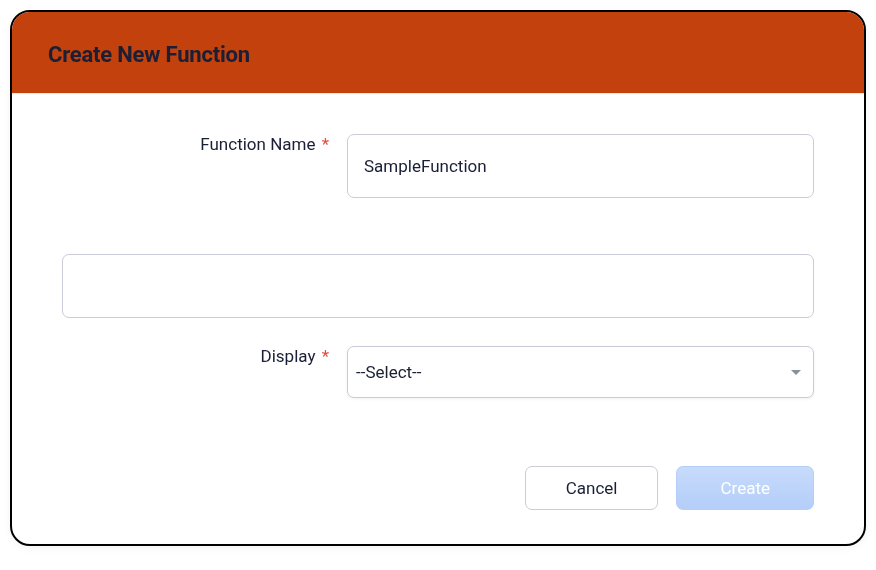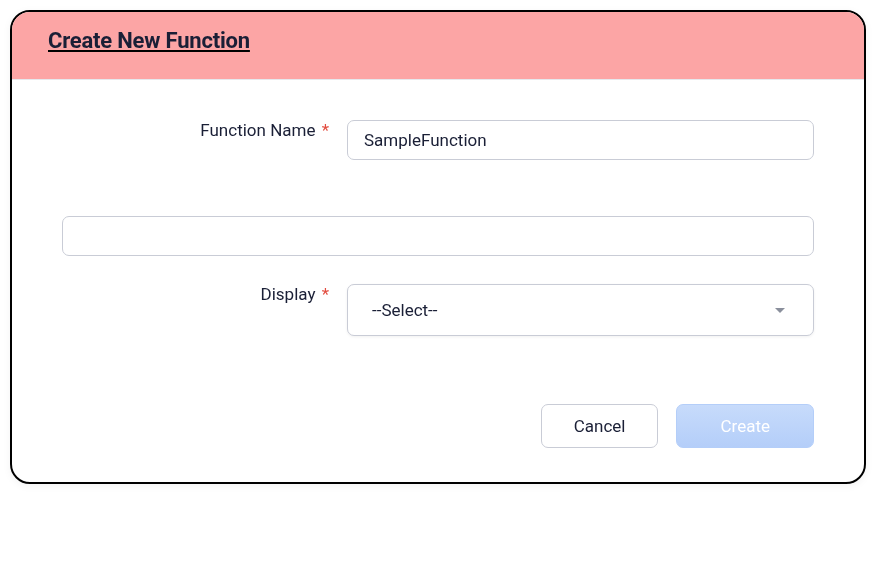--- a/index.html
+++ b/index.html
@@ -14,24 +14,23 @@
     }
     .modal {
       width: 856px;
       border: 2px solid #000;
       border-radius: 20px;
       overflow: hidden;
       background: #fff;
       box-shadow: 0 2px 8px rgba(0,0,0,0.05);
     }
     .modal-header {
-      background: #fca5a5;
-      padding: 16px 36px 26px 36px;
+      background: #c2410c;
+      padding: 30px 36px 26px 36px;
       border-bottom: 1px solid #e6e8ec;
-      text-decoration: underline;
     }
     .modal-title {
       font-size: 22px;
       font-weight: 700;
       color: #1a1f36;
       letter-spacing: -0.2px;
     }
     .modal-body {
       padding: 40px 50px 30px 50px;
     }
@@ -47,39 +46,39 @@
       font-size: 17px;
       color: #1a1f36;
       font-weight: 400;
     }
     .required {
       color: #e24c3f;
       margin-left: 2px;
     }
     .form-input {
       flex: 1;
-      height: 40px;
+      height: 64px;
       border: 1px solid #c9ccd6;
       border-radius: 7px;
       padding: 0 16px;
       font-size: 17px;
       color: #1a1f36;
       background: #fff;
       outline: none;
       font-family: inherit;
     }
     .form-input::placeholder {
       color: #8a8f9c;
     }
     .form-select {
       flex: 1;
       height: 52px;
       border: 1px solid #c9ccd6;
       border-radius: 7px;
-      padding: 0 24px;
+      padding: 0 8px;
       font-size: 17px;
       color: #1a1f36;
       background: #fff;
       display: flex;
       align-items: center;
       justify-content: space-between;
       cursor: pointer;
       box-shadow: 0 1px 3px rgba(0,0,0,0.06);
     }
     .select-chevron {
@@ -91,21 +90,21 @@
       margin-right: 4px;
     }
     .modal-footer {
       display: flex;
       justify-content: flex-end;
       gap: 18px;
       padding: 10px 50px 34px 50px;
     }
     .btn {
       height: 44px;
-      padding: 0 32px;
+      padding: 0 40px;
       border-radius: 7px;
       font-size: 17px;
       font-weight: 400;
       cursor: pointer;
       border: 1px solid transparent;
       font-family: inherit;
     }
     .btn-cancel {
       background: #fff;
       border: 1px solid #c9ccd6;

